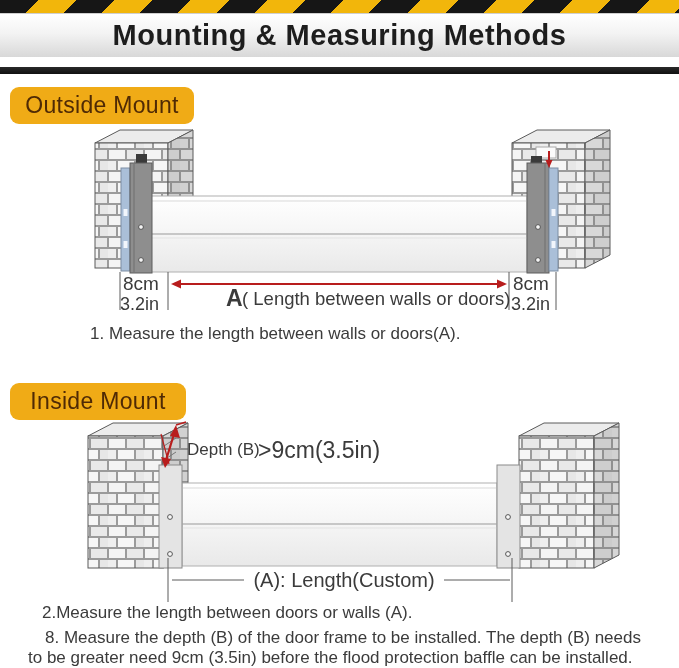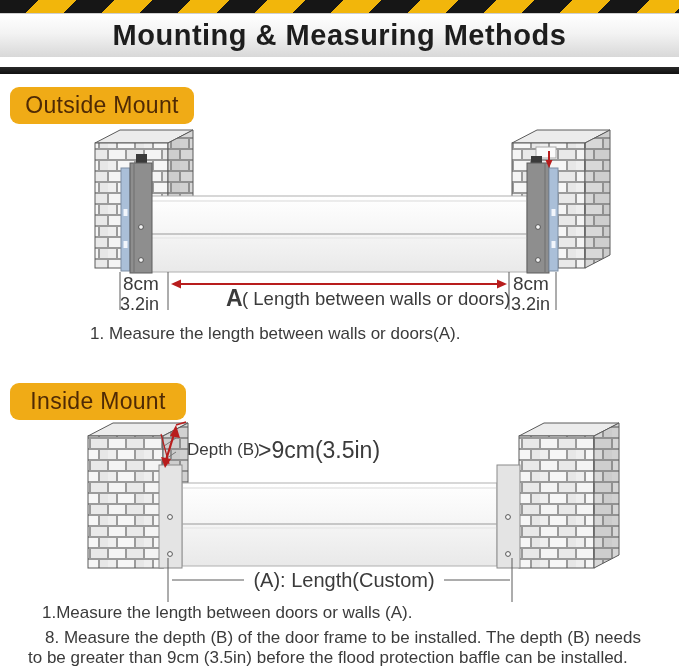--- a/index.html
+++ b/index.html
@@ -212,17 +212,17 @@
 
     <g stroke="#5a5a5a">
       <line x1="168" y1="142" x2="168" y2="186"></line>
       <line x1="512" y1="142" x2="512" y2="186"></line>
       <line x1="172" y1="164" x2="244" y2="164"></line>
       <line x1="444" y1="164" x2="510" y2="164"></line>
     </g>
     <text x="344" y="171" font-size="20" text-anchor="middle">(A): Length(Custom)</text>
   </svg>
 
-  <div class="note" id="in-note-1">1.Measure the length between doors or walls (A).</div>
+  <div class="note" id="in-note-1">2.Measure the length between doors or walls (A).</div>
   <div class="note" id="in-note-2a">8. Measure the depth (B) of the door frame to be installed. The depth (B) needs</div>
-  <div class="note" id="in-note-2b">to be greater than 9cm (3.5in) before the flood protection baffle can be installed.</div>
+  <div class="note" id="in-note-2b">to be greater need 9cm (3.5in) before the flood protection baffle can be installed.</div>
 
 </div>
 
 </body></html>

